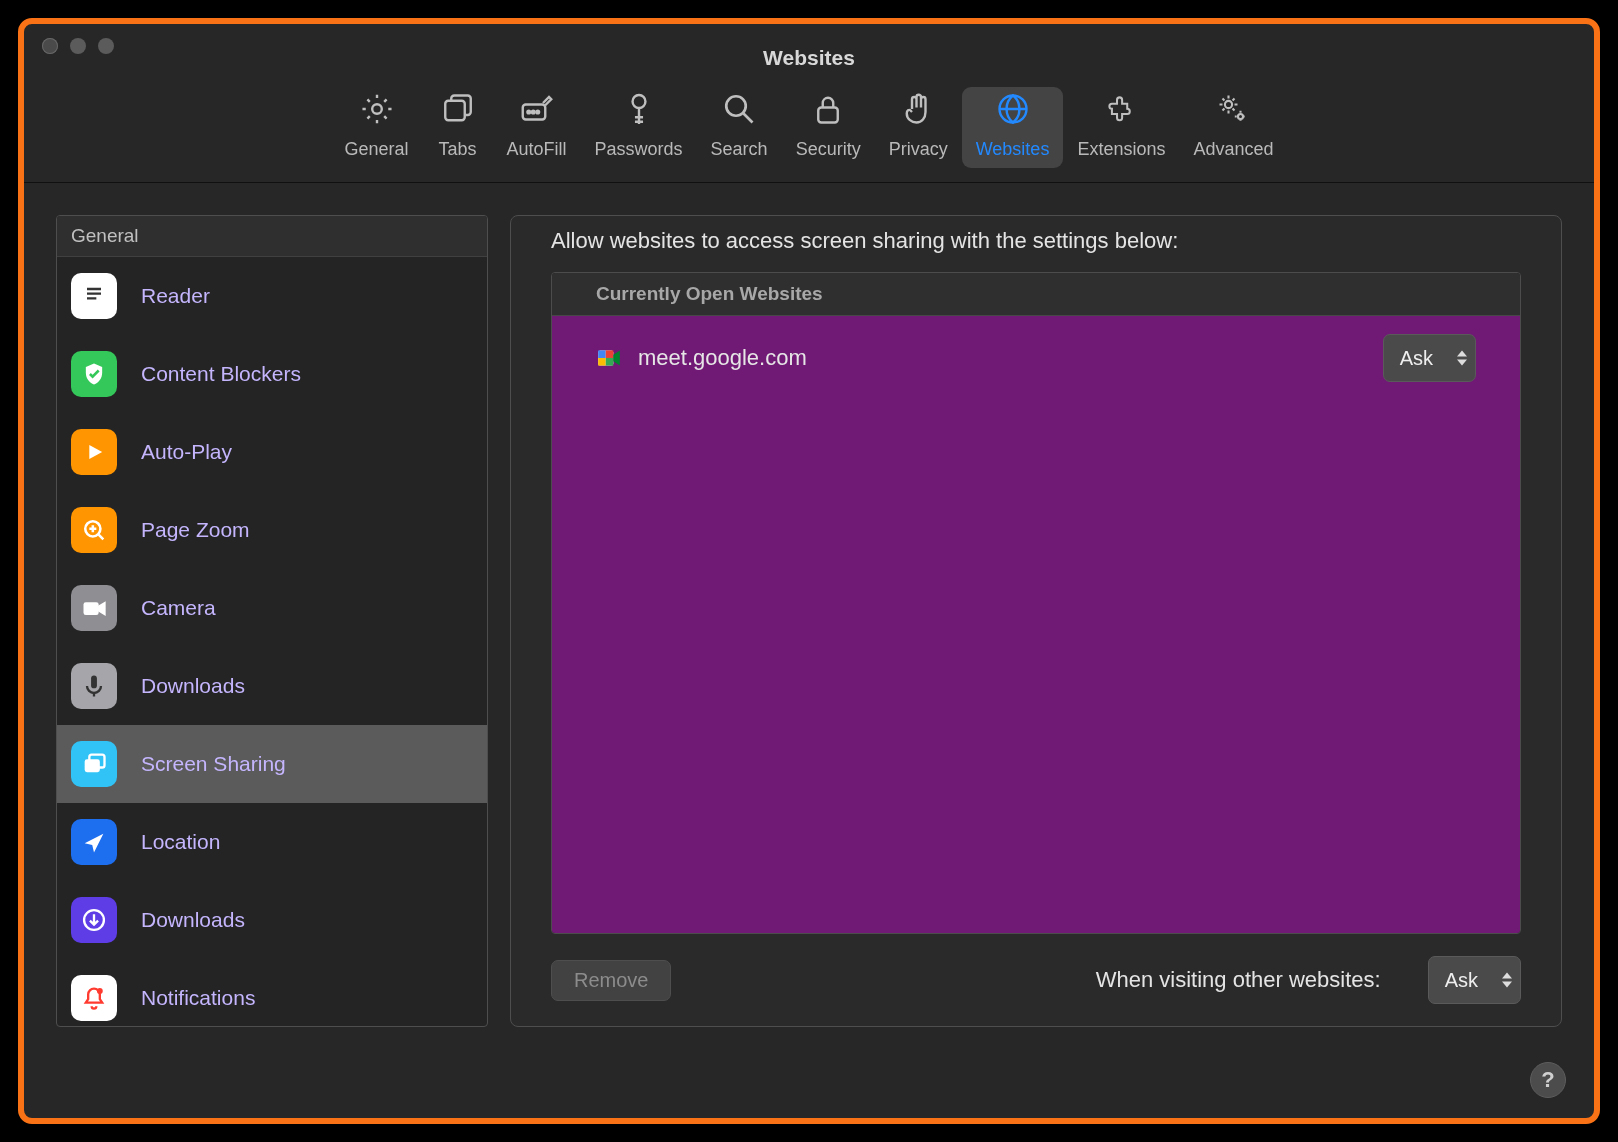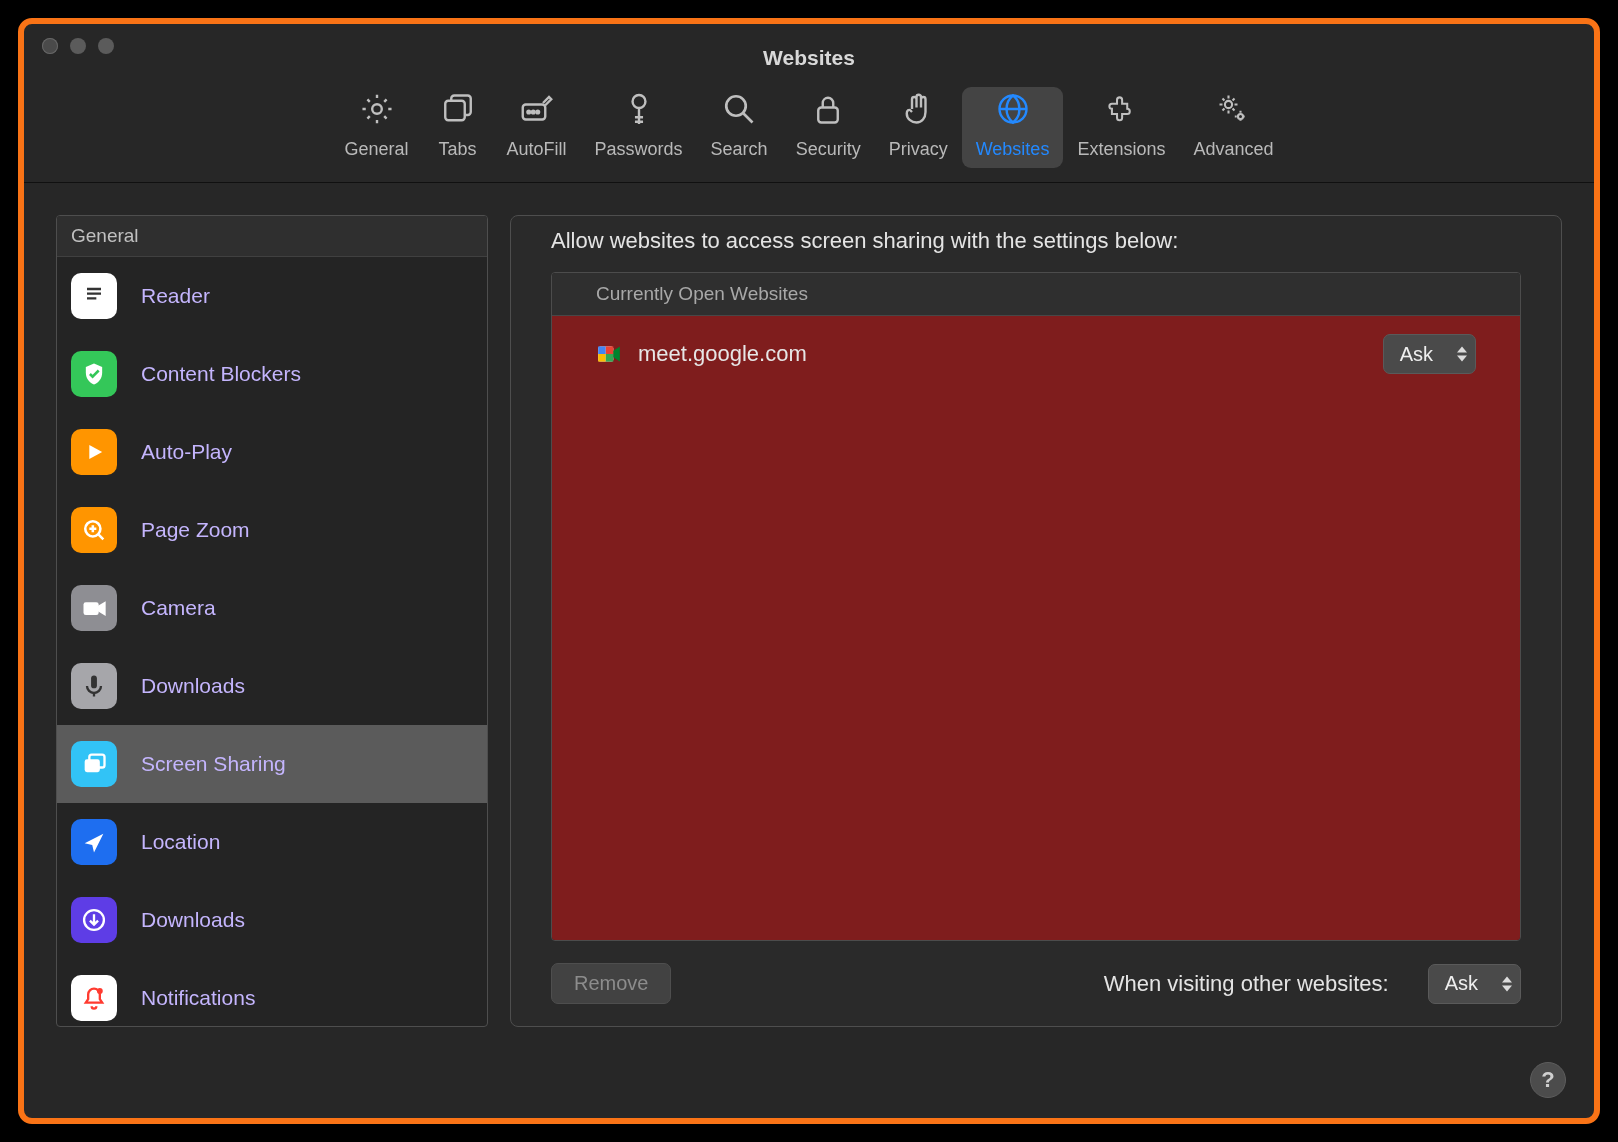--- a/index.html
+++ b/index.html
@@ -139,40 +139,40 @@
       border-radius:4px;
       background:#232323;
       display:flex; flex-direction:column;
       overflow:hidden;
     }
     .site-header {
       background:#2f2f2f;
       border-bottom:1px solid #474747;
       padding:10px 44px;
       font-size:19px;
-      font-weight:400;
+      font-weight:700;
       color:#a8a8a8;
     }
-    .site-rows { flex:1; background:#7f1d1d; }
+    .site-rows { flex:1; background:#701a75; }
     .site-row {
       display:flex; align-items:center;
       padding:18px 44px 18px 44px;
     }
     .site-favicon {
       width:26px; height:26px; border-radius:4px;
       margin-right:16px;
       flex:0 0 auto;
     }
     .site-domain { font-size:22px; color:#e6e6e6; flex:1; }
 
     .popup {
       display:flex; align-items:center;
       background:#4a4a4a;
       border-radius:7px;
-      height:40px;
+      height:48px;
       padding:0 8px 0 16px;
       font-size:20px;
       color:#eee;
       gap:24px;
       cursor:pointer;
       border:1px solid #5a5a5a;
     }
     .stepper {
       display:flex; flex-direction:column; gap:2px;
       align-items:center;
@@ -187,21 +187,21 @@
     .remove-btn {
       background:#424242;
       color:#8c8c8c;
       border-radius:7px;
       padding:8px 22px;
       font-size:20px;
       cursor:default;
       border:1px solid #4e4e4e;
     }
     .spacer { flex:1; }
-    .other-label { font-size:22px; color:#e4e4e4; margin-right:6px; }
+    .other-label { font-size:22px; color:#e4e4e4; margin-right:14px; }
 
     
     .help {
       position:absolute;
       right:28px; bottom:20px;
       width:36px; height:36px; border-radius:50%;
       background:#4c4c4c; color:#cfcfcf;
       display:flex; align-items:center; justify-content:center;
       font-size:22px; font-weight:600;
       border:1px solid #5d5d5d;

